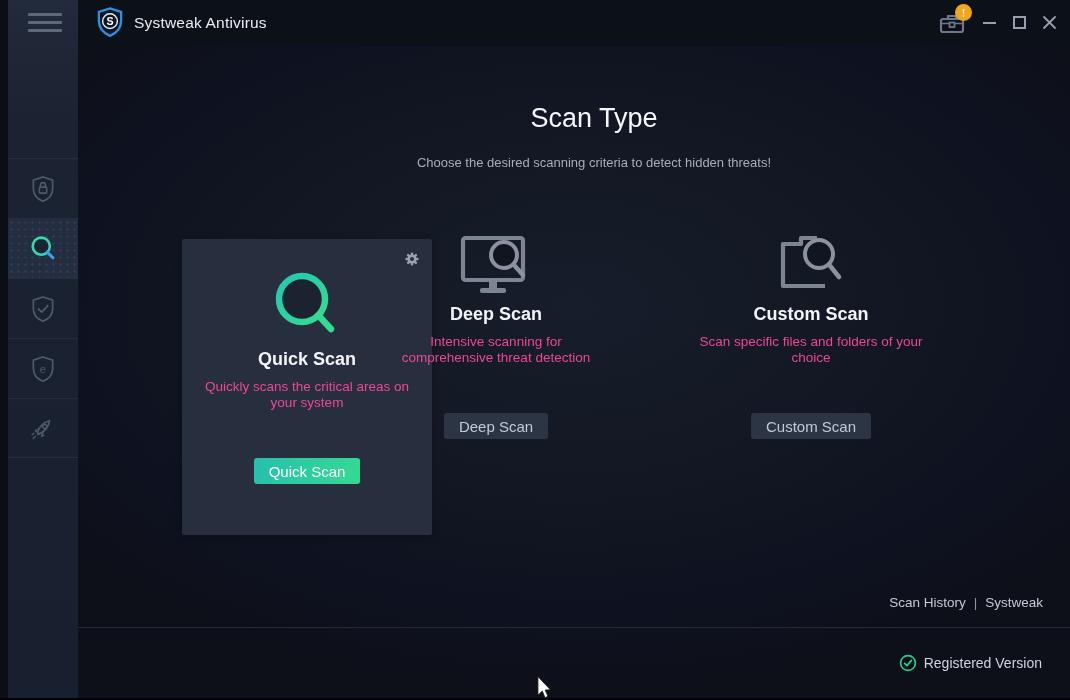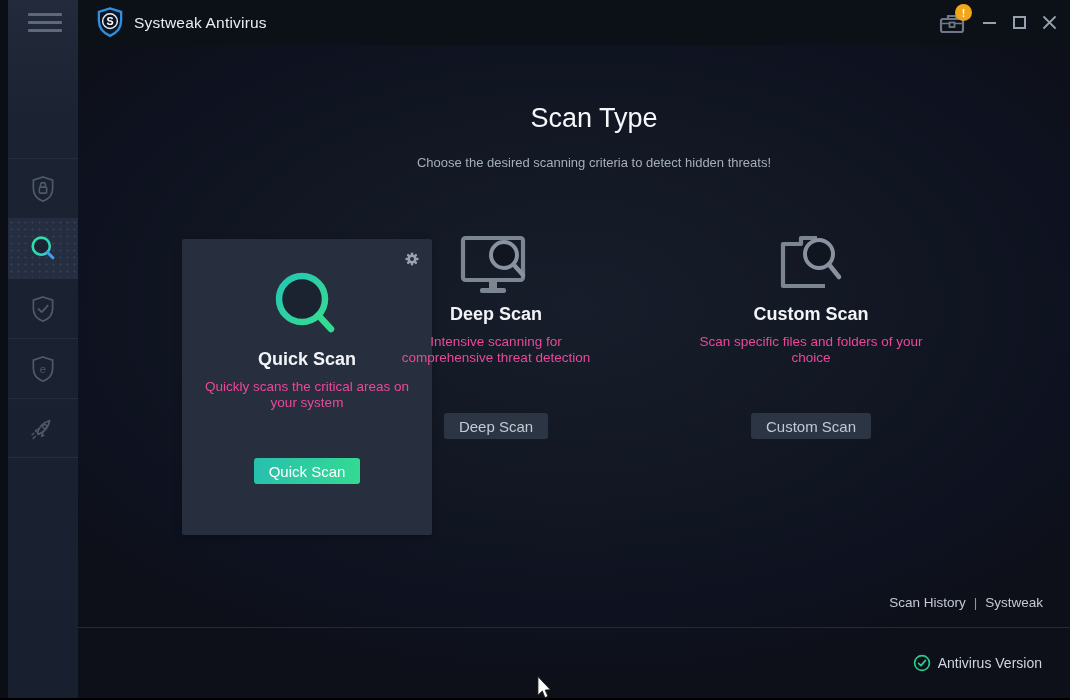--- a/index.html
+++ b/index.html
@@ -261,21 +261,21 @@
     <a>Systweak</a>
   </div>
 
   <div class="footer-divider"></div>
 
   <div class="registered">
     <svg width="18" height="18" viewBox="0 0 18 18">
       <circle cx="9" cy="9" r="7.4" fill="none" stroke="#2acb8e" stroke-width="1.7"></circle>
       <path d="M5.6 9.3 L8 11.6 L12.4 6.4" fill="none" stroke="#2acb8e" stroke-width="1.7" stroke-linecap="round" stroke-linejoin="round"></path>
     </svg>
-    <span>Antivirus Version</span>
+    <span>Registered Version</span>
   </div>
 
   <div class="bottom-edge"></div>
 
   <svg class="cursor" width="18" height="23" viewBox="0 0 12 19">
     <path d="M1 0.5 L1 15.8 L4.6 12.4 L6.8 17.9 L9.3 16.8 L7 11.6 L11.3 11.4 Z" fill="#ffffff" stroke="#1a1a1a" stroke-width="0.7"></path>
   </svg>
 
 </div>
 

